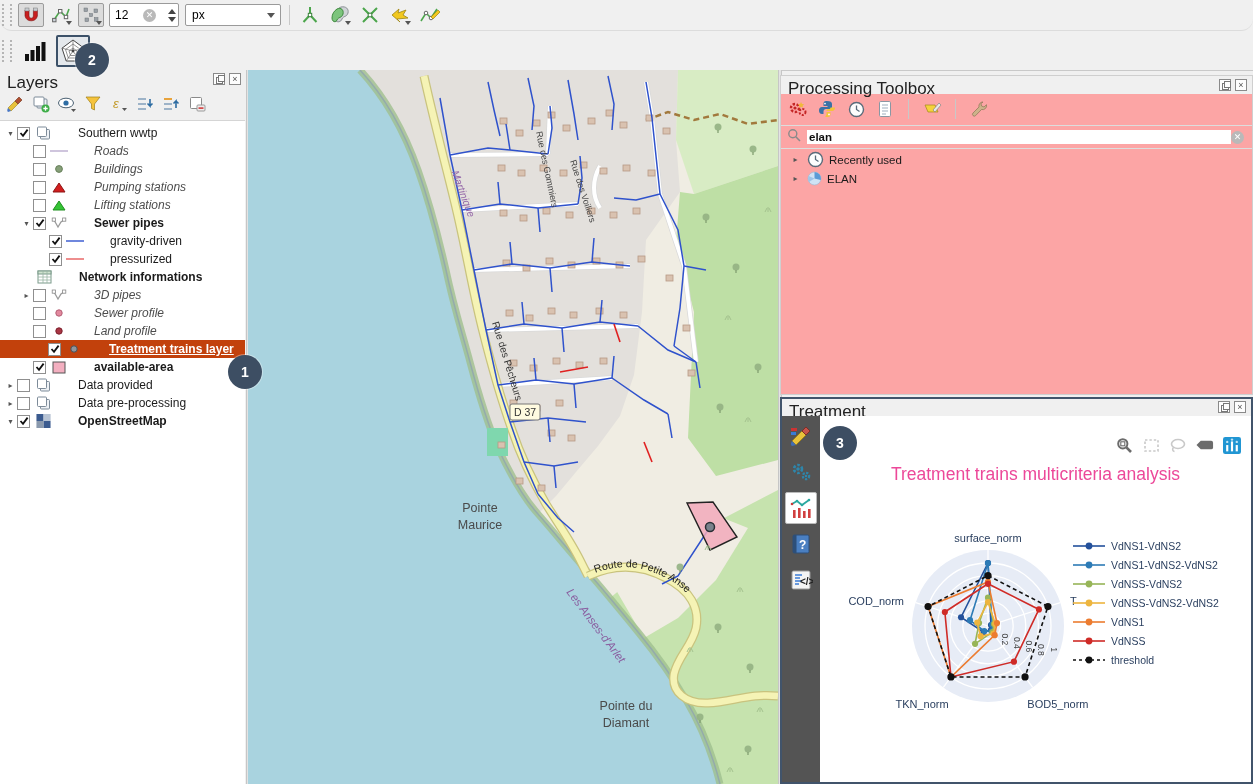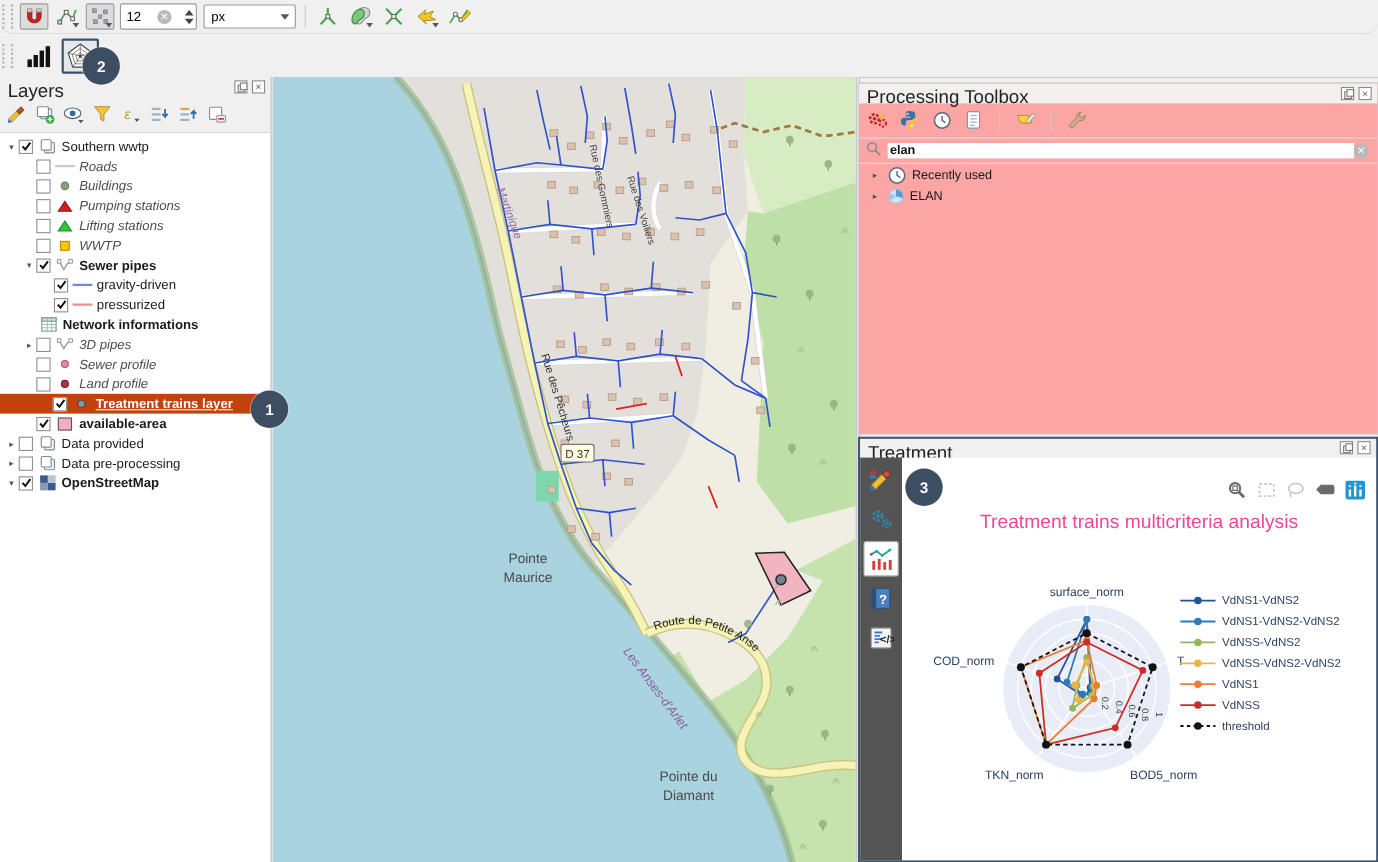--- a/index.html
+++ b/index.html
@@ -17,42 +17,42 @@
   .tbtn.checked{background:#e4e8ec;border:2px solid #3c5168;}
   .tbtn svg{display:block;}
   .caret-sm{position:absolute;right:1px;bottom:1px;width:0;height:0;border-left:3px solid transparent;border-right:3px solid transparent;border-top:4px solid #555;}
   .spin{width:68px;height:22px;background:#fff;border:1px solid #9a9a9a;border-radius:2px;display:flex;align-items:center;margin:0 3px;font-size:12px;}
   .spin input{border:none;outline:none;width:26px;font-size:12px;padding-left:5px;font-family:inherit;background:transparent;}
   .clear-circ{width:13px;height:13px;border-radius:7px;background:#b9b9b9;color:#fff;font-size:9px;line-height:13px;text-align:center;margin-right:2px;}
   .spin-arrows{display:flex;flex-direction:column;margin-left:auto;margin-right:2px;gap:3px;}
   .spin-arrows i{width:0;height:0;border-left:4px solid transparent;border-right:4px solid transparent;display:block;}
   .spin-arrows i.up{border-bottom:5px solid #444;}
   .spin-arrows i.dn{border-top:5px solid #444;}
-  .combo{width:84px;height:22px;background:#fff;border:1px solid #9a9a9a;border-radius:2px;display:flex;align-items:center;font-size:12px;padding-left:6px;box-sizing:border-box;margin:0 3px;}
+  .combo{width:96px;height:22px;background:#fff;border:1px solid #9a9a9a;border-radius:2px;display:flex;align-items:center;font-size:12px;padding-left:6px;box-sizing:border-box;margin:0 3px;}
   .combo .cv{flex:1;}
   .combo .car{width:0;height:0;border-left:4px solid transparent;border-right:4px solid transparent;border-top:5px solid #555;margin-right:5px;}
   .sep{width:1px;height:20px;background:#c8c8c8;margin:0 5px;}
   
   .panel-hdr{position:absolute;left:0;right:0;top:0;height:18px;font-size:17px;color:#222;padding:3px 0 0 7px;box-sizing:border-box;}
   .winbtns{position:absolute;right:5px;top:3px;display:flex;gap:4px;}
   .wb{width:12px;height:12px;border:1px solid #8a8a8a;box-sizing:border-box;background:#fdfdfd;position:relative;font-size:9px;line-height:10px;text-align:center;color:#555;}
   .wb.float::before{content:"";position:absolute;left:2px;top:3px;width:5px;height:5px;border:1px solid #777;}
   .wb.float::after{content:"";position:absolute;left:4px;top:1px;width:5px;height:5px;border:1px solid #777;background:#fdfdfd;}
   
   #layers-panel{left:0;top:70px;width:246px;height:714px;background:#f0f0f0;}
   #layers-toolbar{position:absolute;top:22px;left:4px;height:24px;display:flex;align-items:center;gap:4px;}
   .ptool{width:22px;height:22px;display:flex;align-items:center;justify-content:center;position:relative;}
   #layers-tree{position:absolute;top:50px;left:0;right:1px;bottom:0;background:#fff;border-top:1px solid #d5d5d5;overflow:hidden;padding-top:3px;}
   .tree-row{height:18px;display:flex;align-items:center;font-size:12px;color:#1a1a1a;white-space:nowrap;}
   .tree-row.selected{background:#c2410c;color:#fff;padding-left:15px;}
   .expander{width:13px;font-size:8px;color:#555;text-align:center;font-family:"DejaVu Sans",sans-serif;flex:none;}
   .tree-row.selected .expander{color:#fff;}
   .cb{width:13px;height:13px;border:1px solid #8f8f8f;background:#fff;flex:none;margin-right:2px;display:flex;align-items:center;justify-content:center;box-sizing:border-box;}
   .sym{width:22px;height:14px;flex:none;display:flex;align-items:center;justify-content:center;}
-  .lbl{padding-left:2px;}
+  .lbl{padding-left:2px;margin-left:22px;}
   .lbl.b{font-weight:bold;} .lbl.i{font-style:italic;color:#4d4d4d;} .lbl.u{text-decoration:underline;}
   .tree-row.selected .lbl{color:#fff;}
   
   .vsplit{position:absolute;background:#e3e3e3;border-left:1px solid #c6c6c6;border-right:1px solid #c6c6c6;}
   
   #proc-panel{left:780px;top:75px;width:473px;height:320px;background:#fca5a5;border:1px solid #cfcfcf;box-sizing:border-box;}
   #proc-panel .panel-hdr{background:#f0f0f0;}
   #proc-toolbar{position:absolute;top:21px;left:6px;height:24px;display:flex;align-items:center;gap:7px;}
   #proc-search{position:absolute;top:49px;left:0;right:0;height:22px;border-top:1px solid #ddd;border-bottom:1px solid #ddd;display:flex;align-items:center;padding:0 6px;}
   #proc-search input{border:none;outline:none;flex:1;font-size:11.5px;font-weight:bold;font-family:inherit;margin-left:6px;color:#111;}
@@ -320,31 +320,20 @@
         <div class="tree-row">
           <span style="width:20px;flex:none;"></span>
           <span class="expander"></span>
           <span class="cb"></span>
           <span class="sym">
             <svg width="20" height="11" viewBox="0 0 20 11">
               <polygon points="10,1 16,10 4,10" fill="#35c435" stroke="#1f8f1f"></polygon>
             </svg>
           </span>
           <span class="lbl i">Lifting stations</span>
-        </div>
-        <div class="tree-row">
-          <span style="width:20px;flex:none;"></span>
-          <span class="expander"></span>
-          <span class="cb"></span>
-          <span class="sym">
-            <svg width="20" height="11" viewBox="0 0 20 11">
-              <rect x="6" y="1.5" width="8" height="8" fill="#fdc800" stroke="#b78d00"></rect>
-            </svg>
-          </span>
-          <span class="lbl i">WWTP</span>
         </div>
         <div class="tree-row">
           <span style="width:20px;flex:none;"></span>
           <span class="expander">▾</span>
           <span class="cb">
             <svg width="10" height="10" viewBox="0 0 10 10">
               <path d="M1.5 5 L4 7.8 L8.6 1.6" fill="none" stroke="#111" stroke-width="1.8"></path>
             </svg>
           </span>
           <span class="sym">

